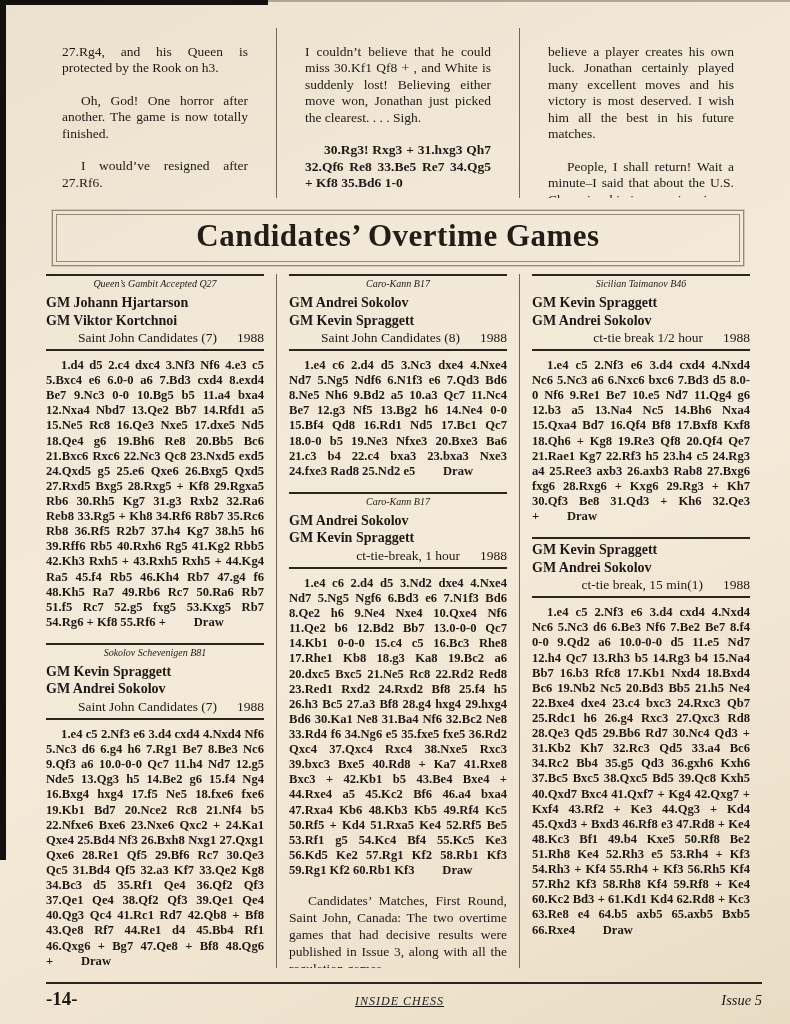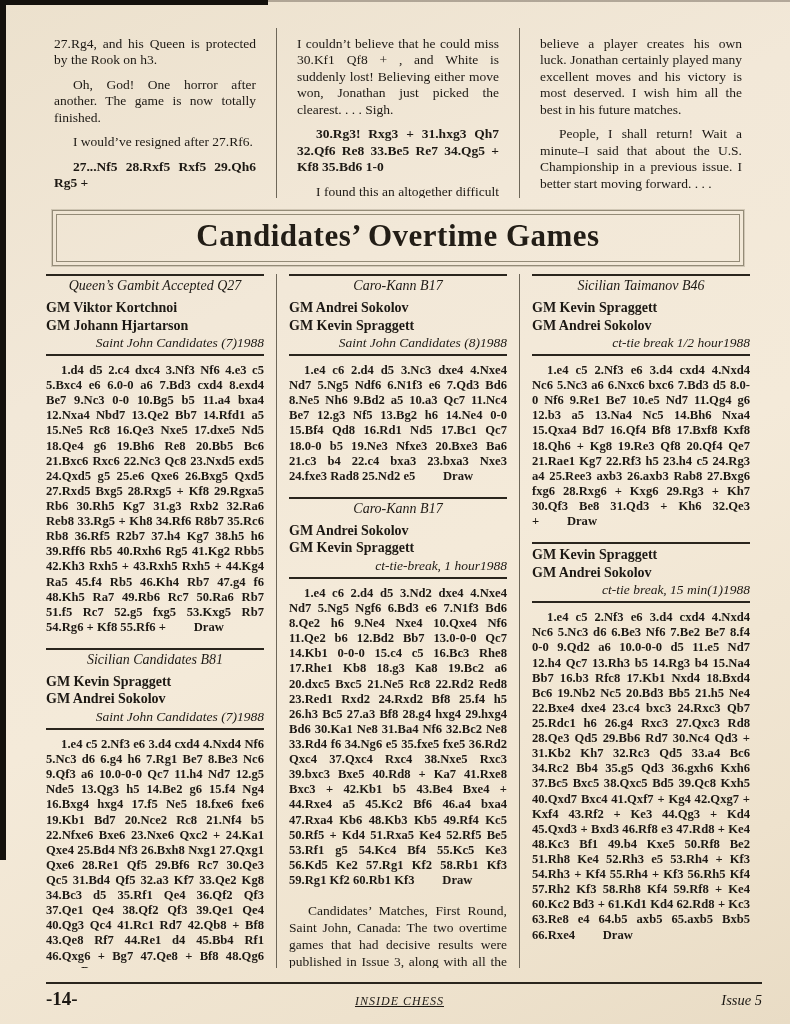--- a/index.html
+++ b/index.html
@@ -15,40 +15,40 @@
   .edge-left{position:absolute;left:0;top:0;width:6px;height:860px;background:#14110d;}
   .edge-top{position:absolute;left:0;top:0;width:268px;height:5px;background:#14110d;}
   .edge-top2{position:absolute;left:268px;top:0;width:522px;height:2px;background:rgba(60,50,40,.35);}
 
   
   .intro{display:flex;height:170px;font-size:13.5px;line-height:1.22;text-align:justify;overflow:hidden;}
   .icol{flex:1;padding:0 12px;box-sizing:border-box;}
   .icol:first-child{padding-left:0;}
   .icol:last-child{padding-right:0;}
   .icol + .icol{border-left:1px solid #6e6759;}
-  .icol p{margin:8px;}
+  .icol p{margin:16px;}
   .icol p.indent{text-indent:1.4em;}
   .icol p.moves{font-weight:bold;}
 
   
   .banner{margin:12px 6px 8px 6px;padding:3px;border:1px solid #948b77;box-shadow:0 0 0 1px rgba(148,139,119,.35);}
   .banner-inner{border:1px solid #948b77;text-align:center;padding:3px 8px 7px;}
   .banner-inner h1{margin:0;font-size:31px;font-weight:bold;letter-spacing:.5px;color:#221d16;}
 
   
   .games{display:flex;margin-top:8px;height:694px;overflow:hidden;text-align:justify;}
   .gcol{flex:1;padding:0 12px;box-sizing:border-box;}
   .gcol:first-child{padding-left:0;}
   .gcol:last-child{padding-right:0;}
   .gcol + .gcol{border-left:1px solid #6e6759;}
   .game + .game{margin-top:13px;}
   .game-head{border-top:2px solid #2a251d;border-bottom:2px solid #2a251d;padding:2px 0 3px;margin-bottom:7px;}
-  .eco{font-style:italic;text-align:center;font-size:14px;margin-bottom:5px;}
+  .eco{font-style:italic;text-align:center;font-size:10px;margin-bottom:5px;}
   .player{font-weight:bold;font-size:14px;line-height:1.25;}
-  .event-line{display:flex;justify-content:flex-end;font-style:italic;font-size:13.5px;margin-top:1px;}
+  .event-line{display:flex;justify-content:flex-end;gap:20px;font-size:13.5px;margin-top:1px;}
   .moves-p{font-weight:bold;font-size:12.6px;line-height:1.2;text-indent:1.2em;margin:0;}
   .result{margin-left:2.2em;}
   .note{font-size:13.5px;line-height:1.26;text-indent:1.4em;margin:14px 0 0 0;}
 
   
   footer{position:absolute;left:46px;right:28px;bottom:14px;border-top:2px solid #2a251d;padding-top:4px;display:flex;align-items:baseline;}
   .page-num{font-weight:bold;font-size:19px;}
   .mag{flex:1;text-align:center;font-style:italic;font-size:12px;letter-spacing:1px;text-decoration:underline;}
   .issue{font-style:italic;font-size:14.5px;}
 </style>
@@ -83,33 +83,33 @@
     <div class="banner-inner">
       <h1>Candidates’ Overtime Games</h1>
     </div>
   </div>
 
   <section class="games">
     <div class="gcol">
   <article class="game">
     <header class="game-head">
       <div class="eco">Queen’s Gambit Accepted  Q27</div>
+      <div class="player">GM Johann Hjartarson</div>
       <div class="player">GM Viktor Kortchnoi</div>
-      <div class="player">GM Johann Hjartarson</div>
       <div class="event-line">
         <span>Saint John Candidates (7)</span>
         <span>1988</span>
       </div>
     </header>
     <p class="moves-p"><span>1.d4 d5 2.c4 dxc4 3.Nf3 Nf6 4.e3 c5 5.Bxc4 e6 6.0-0 a6 7.Bd3 cxd4 8.exd4 Be7 9.Nc3 0-0 10.Bg5 b5 11.a4 bxa4 12.Nxa4 Nbd7 13.Qe2 Bb7 14.Rfd1 a5 15.Ne5 Rc8 16.Qe3 Nxe5 17.dxe5 Nd5 18.Qe4 g6 19.Bh6 Re8 20.Bb5 Bc6 21.Bxc6 Rxc6 22.Nc3 Qc8 23.Nxd5 exd5 24.Qxd5 g5 25.e6 Qxe6 26.Bxg5 Qxd5 27.Rxd5 Bxg5 28.Rxg5 + Kf8 29.Rgxa5 Rb6 30.Rh5 Kg7 31.g3 Rxb2 32.Ra6 Reb8 33.Rg5 + Kh8 34.Rf6 R8b7 35.Rc6 Rb8 36.Rf5 R2b7 37.h4 Kg7 38.h5 h6 39.Rff6 Rb5 40.Rxh6 Rg5 41.Kg2 Rbb5 42.Kh3 Rxh5 + 43.Rxh5 Rxh5 + 44.Kg4 Ra5 45.f4 Rb5 46.Kh4 Rb7 47.g4 f6 48.Kh5 Ra7 49.Rb6 Rc7 50.Ra6 Rb7 51.f5 Rc7 52.g5 fxg5 53.Kxg5 Rb7 54.Rg6 + Kf8 55.Rf6 +</span><span class="result">Draw</span></p>
   </article>
 
   <article class="game">
     <header class="game-head">
-      <div class="eco">Sicilian Candidates B81</div>
+      <div class="eco">Sokolov Schevenigen B81</div>
       <div class="player">GM Kevin Spraggett</div>
       <div class="player">GM Andrei Sokolov</div>
       <div class="event-line">
         <span>Saint John Candidates (7)</span>
         <span>1988</span>
       </div>
     </header>
     <p class="moves-p"><span>1.e4 c5 2.Nf3 e6 3.d4 cxd4 4.Nxd4 Nf6 5.Nc3 d6 6.g4 h6 7.Rg1 Be7 8.Be3 Nc6 9.Qf3 a6 10.0-0-0 Qc7 11.h4 Nd7 12.g5 Nde5 13.Qg3 h5 14.Be2 g6 15.f4 Ng4 16.Bxg4 hxg4 17.f5 Ne5 18.fxe6 fxe6 19.Kb1 Bd7 20.Nce2 Rc8 21.Nf4 b5 22.Nfxe6 Bxe6 23.Nxe6 Qxc2 + 24.Ka1 Qxe4 25.Bd4 Nf3 26.Bxh8 Nxg1 27.Qxg1 Qxe6 28.Re1 Qf5 29.Bf6 Rc7 30.Qe3 Qc5 31.Bd4 Qf5 32.a3 Kf7 33.Qe2 Kg8 34.Bc3 d5 35.Rf1 Qe4 36.Qf2 Qf3 37.Qe1 Qe4 38.Qf2 Qf3 39.Qe1 Qe4 40.Qg3 Qc4 41.Rc1 Rd7 42.Qb8 + Bf8 43.Qe8 Rf7 44.Re1 d4 45.Bb4 Rf1 46.Qxg6 + Bg7 47.Qe8 + Bf8 48.Qg6 +</span><span class="result">Draw</span></p>
   </article>
 </div>

